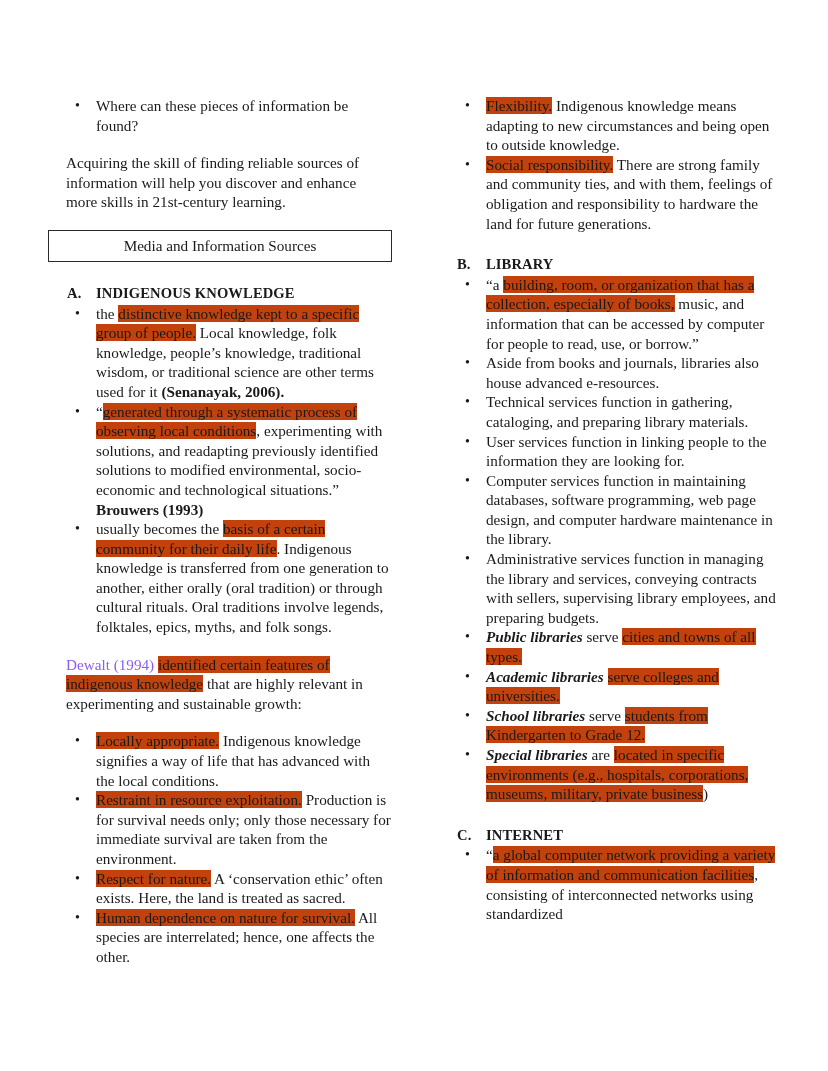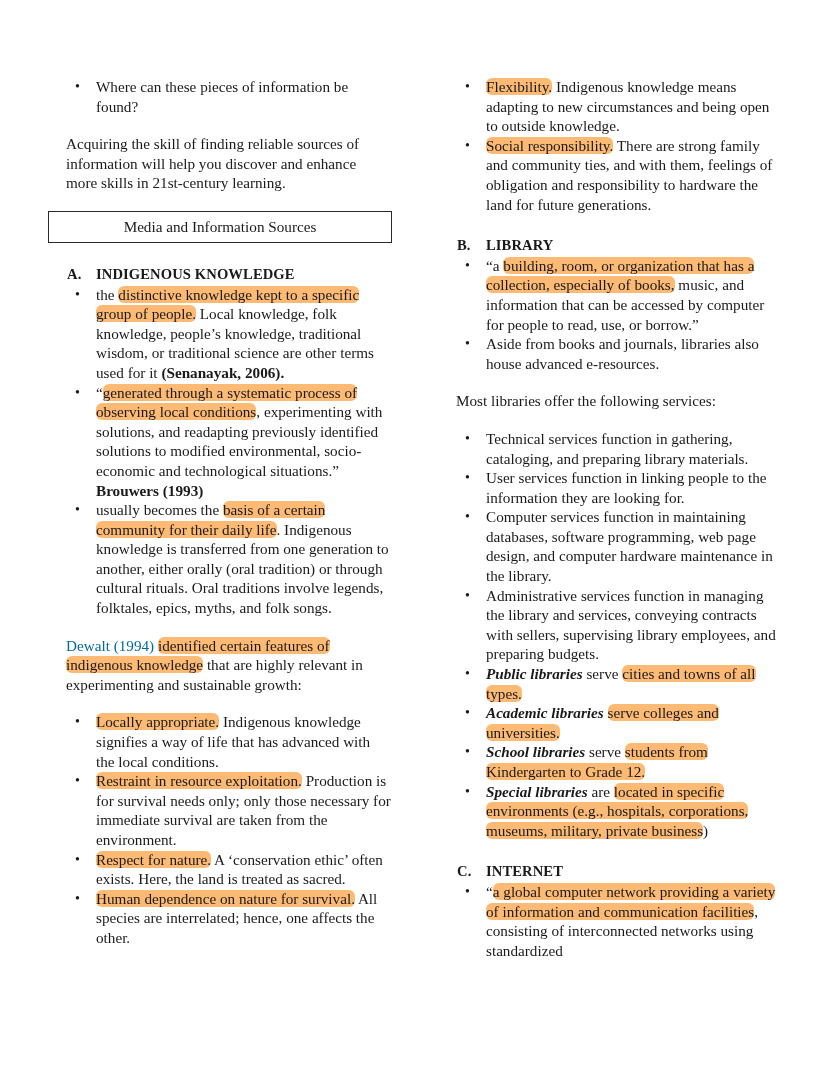--- a/index.html
+++ b/index.html
@@ -16,21 +16,21 @@
     overflow: hidden;
   }
   .page {
     position: absolute;
     left: 0; top: 0;
     width: 828px;
     height: 1071px;
   }
   .col {
     position: absolute;
-    top: 77px;
+    top: 96px;
     width: 344px;
     font-size: 15.2px;
     line-height: 19.6px;
   }
   .col-left  { left: 48px; }
   .col-right { left: 438px; }
 
   
   p.flush {
     margin: 18px;
@@ -79,27 +79,26 @@
     text-align: center;
     padding: 5px 0 6px 0;
     margin: 0 0 0 0;
     font-size: 15.2px;
     line-height: 19px;
     background: #ffffff;
   }
 
   
   .hl {
-    background-color: #fdba74;
+    background-color: #c2410c;
     box-decoration-break: clone;
-    border-radius: 6px;
     -webkit-box-decoration-break: clone;
   }
   .green {
-    color: #0369a1;
+    color: #8b5cf6;
   }
   .b  { font-weight: bold; }
   .bi { font-weight: bold; font-style: italic; }
   .sp-top-lg { margin-top: 22px; }
 </style>
 </head>
 <body>
 
 <div class="page">
 
@@ -151,21 +150,20 @@
     <div class="lettered sp-top-lg">
       <span class="ltr">B.</span>
       <span>LIBRARY</span>
     </div>
 
     <ul class="bullets">
         <li><span>“a </span><span class="hl">building, room, or organization that has a collection, especially of books,</span><span> music, and information that can be accessed by computer for people to read, use, or borrow.”</span></li>
         <li><span>Aside from books and journals, libraries also house advanced e-resources.</span></li>
       </ul>
 
-    <p class="flush">Most libraries offer the following services:</p>
 
     <ul class="bullets">
         <li><span>Technical services function in gathering, cataloging, and preparing library materials.</span></li>
         <li><span>User services function in linking people to the information they are looking for.</span></li>
         <li><span>Computer services function in maintaining databases, software programming, web page design, and computer hardware maintenance in the library.</span></li>
         <li><span>Administrative services function in managing the library and services, conveying contracts with sellers, supervising library employees, and preparing budgets.</span></li>
       </ul>
 
 
     <ul class="bullets">

